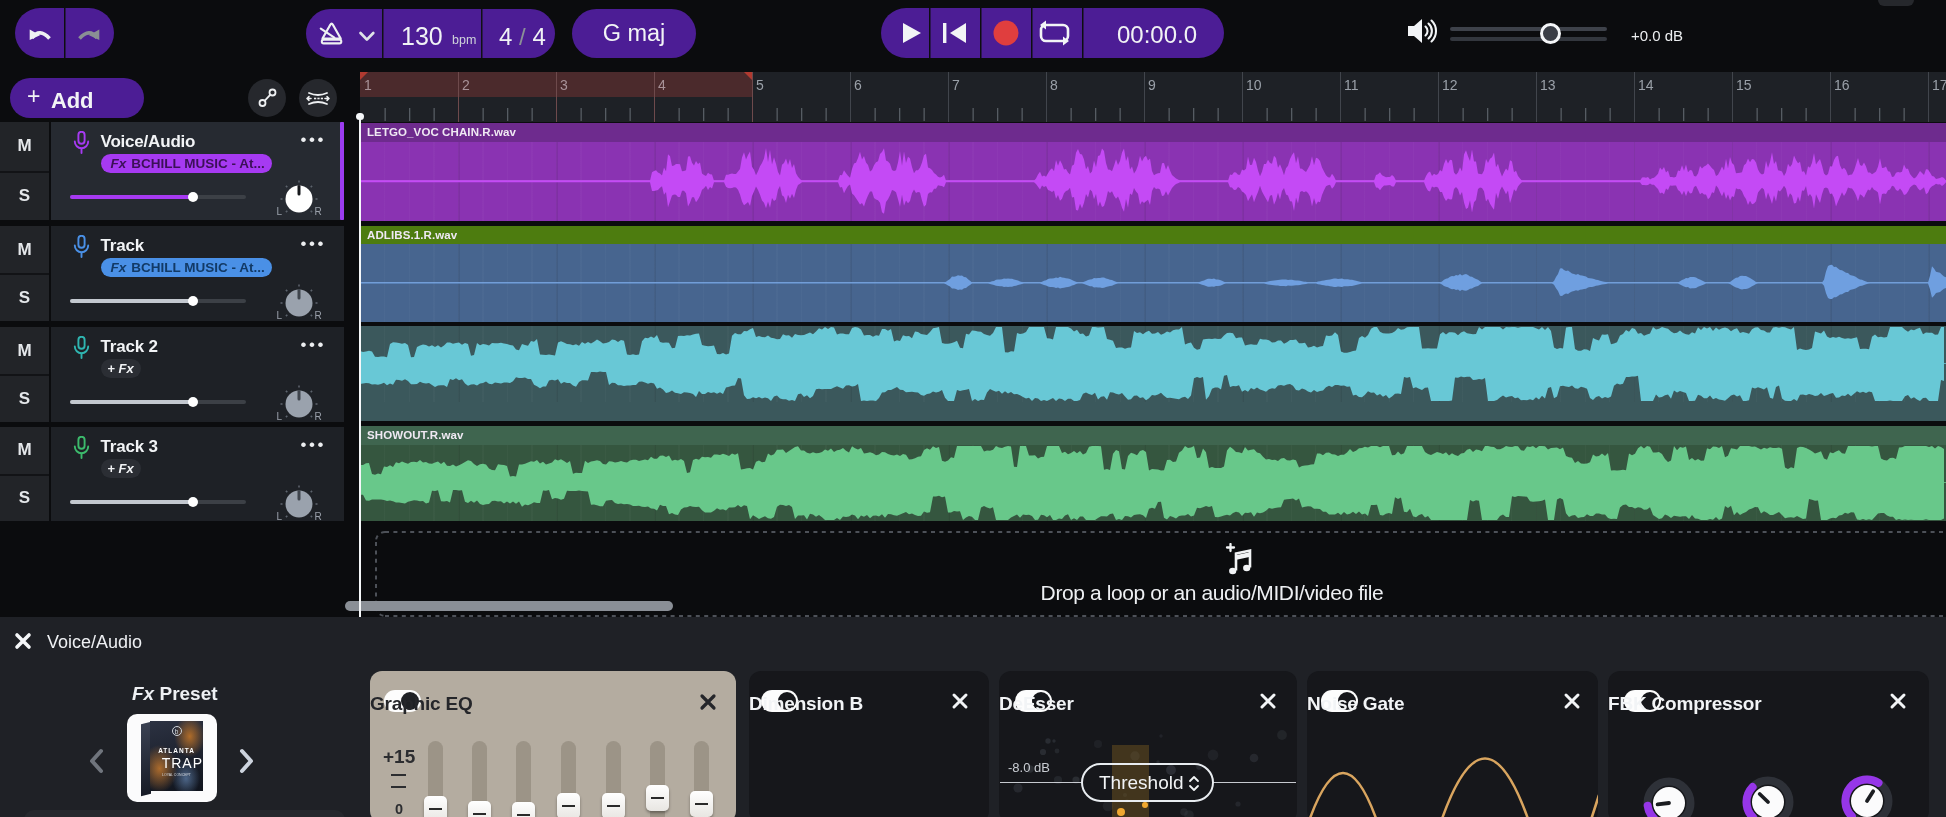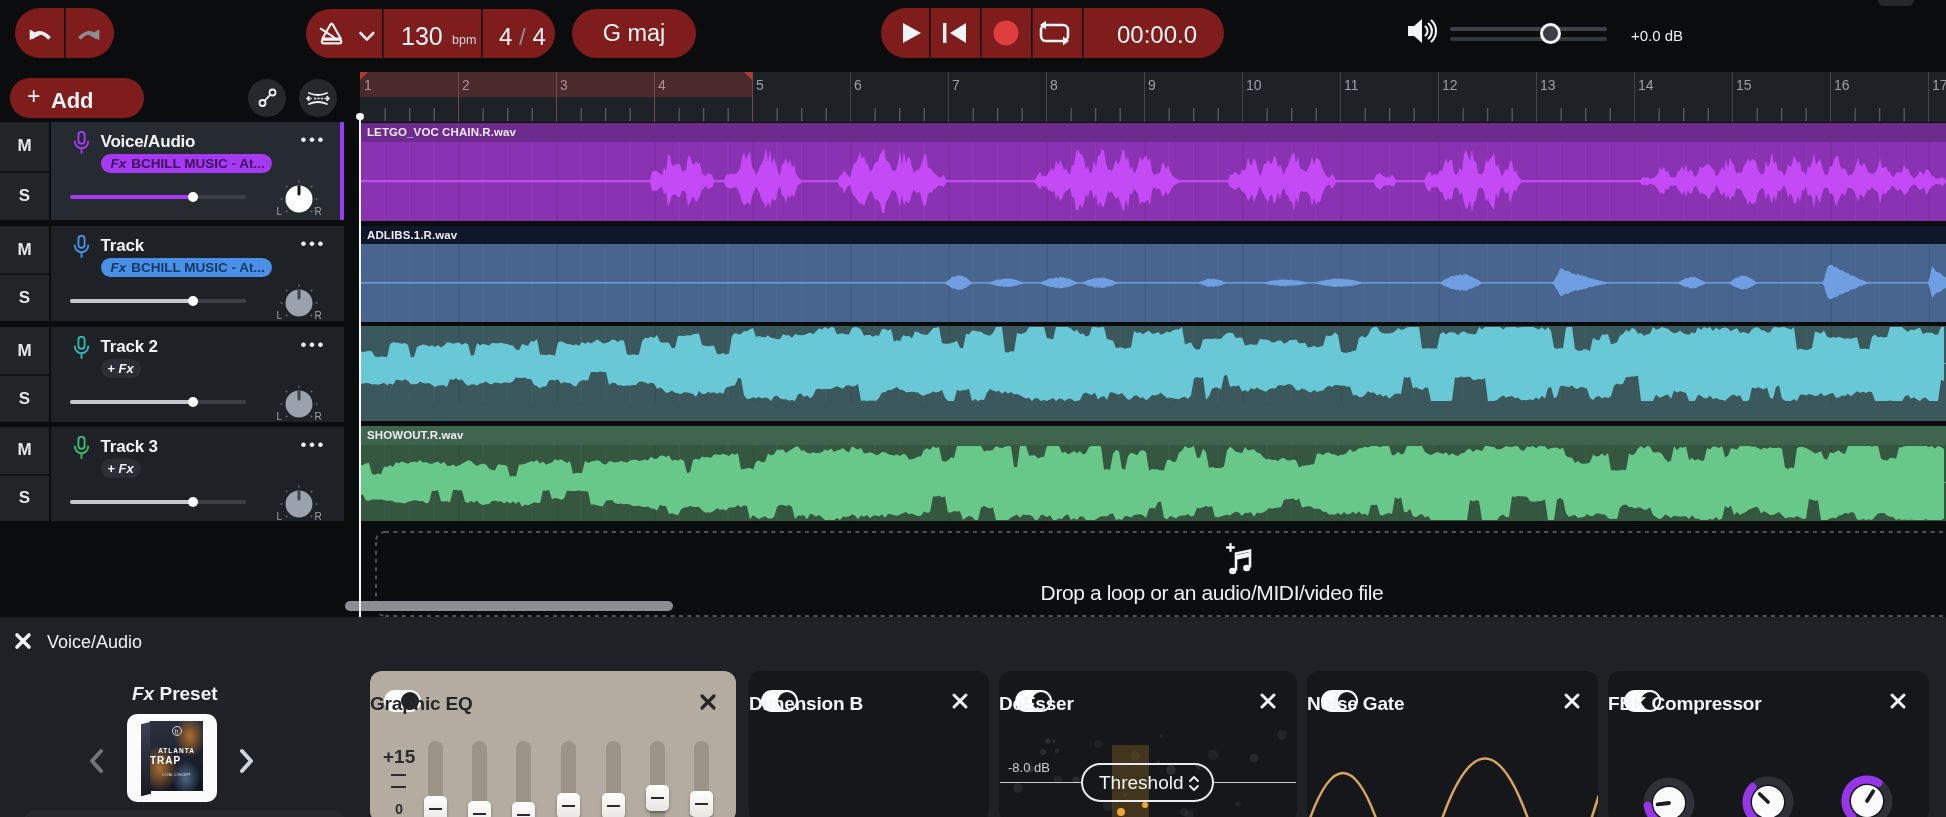--- a/index.html
+++ b/index.html
@@ -1,15 +1,15 @@
 <!DOCTYPE html>
 <html><head><meta charset="utf-8"><style>
 *{margin:0;padding:0;box-sizing:border-box}
 html,body{width:1946px;height:817px;overflow:hidden;background:#0b0c0e;font-family:"Liberation Sans",sans-serif;position:relative}
-.pill{position:absolute;background:#7f1d1d;border-radius:25px;overflow:hidden}
+.pill{position:absolute;background:#4c1d95;border-radius:25px;overflow:hidden}
 .cbtn{position:absolute;width:38px;height:38px;border-radius:50%;background:#26282d}
 #ruler{position:absolute;left:360px;top:72px;width:1586px;height:50px;background:#1e2126;overflow:hidden}
 .trow{position:absolute;left:0;width:344px}
 .mscol{position:absolute;left:0;top:0;width:49px;height:100%;background:#222428}
 .mcell{width:100%;display:flex;align-items:center;justify-content:center;color:#e4e7ea;font-size:17px;font-weight:600}
 .msdiv{height:2px;background:#121316}
 .tmain{position:absolute;left:50.5px;top:0;right:0;height:100%}
 .ttitle{position:absolute;left:50px;top:10px;font-size:17px;letter-spacing:-0.2px;font-weight:600;color:#f2f4f6}
 .tdots{position:absolute;left:250px;top:8px;font-size:17px;letter-spacing:2.5px;color:#eceef0}
 .chip{position:absolute;left:50px;top:32px;height:19px;border-radius:10px;padding:0 10px;display:flex;align-items:center;white-space:nowrap;overflow:hidden;max-width:171px}
@@ -210,21 +210,21 @@
   <div class="clipbody" style="height:79.0px">
     <div class="gridov" style="background-image:repeating-linear-gradient(90deg,rgba(255,255,255,0.022) 0 1px,transparent 1px 24.5px),repeating-linear-gradient(90deg,rgba(0,0,0,0.08) 0 1.5px,transparent 1.5px 98px);"></div>
     <div style="position:absolute;left:0;top:38.8px;width:100%;height:1.1px;background:#c157ee;opacity:.8"></div>
     <svg width="1586" height="79" viewBox="0 0 1586 79" style="position:absolute;left:0;top:0">
         <path d="M0,38.7 L2,38.7 L4,38.7 L6,38.7 L8,38.7 L10,38.7 L12,38.7 L14,38.7 L16,38.7 L18,38.7 L20,38.7 L22,38.7 L24,38.7 L26,38.7 L28,38.7 L30,38.7 L32,38.7 L34,38.7 L36,38.7 L38,38.7 L40,38.7 L42,38.7 L44,38.7 L46,38.7 L48,38.7 L50,38.7 L52,38.7 L54,38.7 L56,38.7 L58,38.7 L60,38.7 L62,38.7 L64,38.7 L66,38.7 L68,38.7 L70,38.7 L72,38.7 L74,38.7 L76,38.7 L78,38.7 L80,38.7 L82,38.7 L84,38.7 L86,38.7 L88,38.7 L90,38.7 L92,38.7 L94,38.7 L96,38.7 L98,38.7 L100,38.7 L102,38.7 L104,38.7 L106,38.7 L108,38.7 L110,38.7 L112,38.7 L114,38.7 L116,38.7 L118,38.7 L120,38.7 L122,38.7 L124,38.7 L126,38.7 L128,38.7 L130,38.7 L132,38.7 L134,38.7 L136,38.7 L138,38.7 L140,38.7 L142,38.7 L144,38.7 L146,38.7 L148,38.7 L150,38.7 L152,38.7 L154,38.7 L156,38.7 L158,38.7 L160,38.7 L162,38.7 L164,38.7 L166,38.7 L168,38.7 L170,38.7 L172,38.7 L174,38.7 L176,38.7 L178,38.7 L180,38.7 L182,38.7 L184,38.7 L186,38.7 L188,38.7 L190,38.7 L192,38.7 L194,38.7 L196,38.7 L198,38.7 L200,38.7 L202,38.7 L204,38.7 L206,38.7 L208,38.7 L210,38.7 L212,38.7 L214,38.7 L216,38.7 L218,38.7 L220,38.7 L222,38.7 L224,38.7 L226,38.7 L228,38.7 L230,38.7 L232,38.7 L234,38.7 L236,38.7 L238,38.7 L240,38.7 L242,38.7 L244,38.7 L246,38.7 L248,38.7 L250,38.7 L252,38.7 L254,38.7 L256,38.7 L258,38.7 L260,38.7 L262,38.7 L264,38.7 L266,38.7 L268,38.7 L270,38.7 L272,38.7 L274,38.7 L276,38.7 L278,38.7 L280,38.7 L282,38.7 L284,38.7 L286,38.7 L288,38.7 L290,38.7 L292,30.3 L294,29.1 L296,28.3 L298,30.6 L300,31.4 L302,33.4 L304,25.6 L306,29.3 L308,12.2 L310,14.3 L312,24.1 L314,23.6 L316,22.0 L318,21.9 L320,22.3 L322,29.3 L324,29.0 L326,28.2 L328,14.5 L330,14.3 L332,20.7 L334,23.5 L336,18.9 L338,22.1 L340,20.6 L342,31.4 L344,33.1 L346,33.9 L348,30.8 L350,32.2 L352,32.6 L354,38.7 L356,38.7 L358,38.7 L360,38.7 L362,38.7 L364,38.7 L366,32.8 L368,32.8 L370,32.0 L372,31.5 L374,32.1 L376,31.9 L378,29.4 L380,27.1 L382,15.6 L384,10.3 L386,17.4 L388,13.1 L390,9.6 L392,24.8 L394,27.7 L396,33.2 L398,29.3 L400,24.2 L402,21.1 L404,16.6 L406,6.1 L408,19.9 L410,7.7 L412,22.5 L414,15.2 L416,21.7 L418,30.1 L420,33.5 L422,22.8 L424,21.1 L426,16.4 L428,23.0 L430,17.1 L432,26.1 L434,21.9 L436,31.3 L438,34.8 L440,37.0 L442,38.7 L444,38.7 L446,38.7 L448,38.7 L450,38.7 L452,38.7 L454,38.7 L456,38.7 L458,38.7 L460,38.7 L462,38.7 L464,38.7 L466,38.7 L468,38.7 L470,38.7 L472,38.7 L474,38.7 L476,38.7 L478,38.7 L480,33.0 L482,33.2 L484,28.3 L486,31.3 L488,33.7 L490,35.7 L492,27.1 L494,21.4 L496,20.7 L498,16.0 L500,9.8 L502,17.4 L504,13.9 L506,20.5 L508,23.0 L510,29.6 L512,28.0 L514,23.2 L516,20.3 L518,19.2 L520,12.0 L522,10.1 L524,6.3 L526,18.5 L528,19.4 L530,21.8 L532,28.1 L534,29.1 L536,28.3 L538,20.6 L540,9.0 L542,23.7 L544,9.6 L546,20.9 L548,14.8 L550,16.4 L552,24.9 L554,31.3 L556,28.2 L558,28.3 L560,25.7 L562,20.5 L564,13.3 L566,11.7 L568,25.4 L570,26.2 L572,27.9 L574,30.9 L576,32.6 L578,34.7 L580,35.4 L582,34.8 L584,32.7 L586,38.7 L588,38.7 L590,38.7 L592,38.7 L594,38.7 L596,38.7 L598,38.7 L600,38.7 L602,38.7 L604,38.7 L606,38.7 L608,38.7 L610,38.7 L612,38.7 L614,38.7 L616,38.7 L618,38.7 L620,38.7 L622,38.7 L624,38.7 L626,38.7 L628,38.7 L630,38.7 L632,38.7 L634,38.7 L636,38.7 L638,38.7 L640,38.7 L642,38.7 L644,38.7 L646,38.7 L648,38.7 L650,38.7 L652,38.7 L654,38.7 L656,38.7 L658,38.7 L660,38.7 L662,38.7 L664,38.7 L666,38.7 L668,38.7 L670,38.7 L672,38.7 L674,38.7 L676,36.5 L678,32.5 L680,29.7 L682,34.4 L684,33.4 L686,34.8 L688,31.3 L690,28.1 L692,26.3 L694,29.3 L696,17.9 L698,23.7 L700,18.3 L702,21.9 L704,27.6 L706,27.1 L708,30.5 L710,32.4 L712,23.7 L714,22.6 L716,10.8 L718,6.9 L720,12.1 L722,12.5 L724,17.4 L726,27.3 L728,24.1 L730,31.4 L732,29.6 L734,18.6 L736,25.3 L738,13.9 L740,13.2 L742,6.4 L744,9.0 L746,21.1 L748,27.6 L750,27.7 L752,29.3 L754,23.7 L756,17.2 L758,23.0 L760,19.0 L762,10.5 L764,6.6 L766,19.1 L768,13.9 L770,27.4 L772,24.6 L774,31.6 L776,28.4 L778,23.3 L780,13.8 L782,19.6 L784,15.5 L786,13.8 L788,18.6 L790,16.6 L792,29.0 L794,33.3 L796,32.1 L798,31.3 L800,30.9 L802,21.2 L804,20.9 L806,27.7 L808,22.9 L810,28.5 L812,32.9 L814,34.8 L816,36.4 L818,37.5 L820,38.7 L822,38.7 L824,38.7 L826,38.7 L828,38.7 L830,38.7 L832,38.7 L834,38.7 L836,38.7 L838,38.7 L840,38.7 L842,38.7 L844,38.7 L846,38.7 L848,38.7 L850,38.7 L852,38.7 L854,38.7 L856,38.7 L858,38.7 L860,38.7 L862,38.7 L864,38.7 L866,38.7 L868,38.7 L870,32.4 L872,33.0 L874,30.3 L876,30.6 L878,32.8 L880,32.7 L882,27.6 L884,28.5 L886,26.7 L888,14.5 L890,23.0 L892,22.8 L894,15.7 L896,20.1 L898,28.4 L900,34.3 L902,29.7 L904,21.9 L906,21.9 L908,17.8 L910,20.9 L912,21.7 L914,13.7 L916,16.1 L918,25.7 L920,22.3 L922,27.2 L924,33.3 L926,26.2 L928,23.7 L930,17.0 L932,12.9 L934,10.2 L936,21.3 L938,14.3 L940,26.4 L942,26.8 L944,28.6 L946,29.9 L948,26.4 L950,22.7 L952,14.2 L954,23.3 L956,15.8 L958,16.6 L960,19.1 L962,25.6 L964,29.4 L966,33.3 L968,35.3 L970,35.6 L972,31.7 L974,34.6 L976,38.7 L978,38.7 L980,38.7 L982,38.7 L984,38.7 L986,38.7 L988,38.7 L990,38.7 L992,38.7 L994,38.7 L996,38.7 L998,38.7 L1000,38.7 L1002,38.7 L1004,38.7 L1006,38.7 L1008,38.7 L1010,38.7 L1012,38.7 L1014,38.7 L1016,32.9 L1018,32.3 L1020,30.2 L1022,33.3 L1024,34.3 L1026,35.3 L1028,35.1 L1030,35.1 L1032,33.1 L1034,34.8 L1036,38.7 L1038,38.7 L1040,38.7 L1042,38.7 L1044,38.7 L1046,38.7 L1048,38.7 L1050,38.7 L1052,38.7 L1054,38.7 L1056,38.7 L1058,38.7 L1060,38.7 L1062,38.7 L1064,38.7 L1066,33.9 L1068,30.7 L1070,29.5 L1072,34.0 L1074,31.8 L1076,33.0 L1078,32.0 L1080,28.1 L1082,29.4 L1084,21.9 L1086,16.9 L1088,21.4 L1090,17.8 L1092,18.3 L1094,30.5 L1096,32.8 L1098,30.6 L1100,25.2 L1102,29.4 L1104,12.4 L1106,8.3 L1108,14.3 L1110,18.9 L1112,7.4 L1114,19.5 L1116,19.6 L1118,31.6 L1120,32.0 L1122,32.2 L1124,28.4 L1126,17.1 L1128,20.9 L1130,16.8 L1132,15.2 L1134,10.4 L1136,25.2 L1138,21.7 L1140,29.3 L1142,34.4 L1144,30.3 L1146,26.5 L1148,28.7 L1150,18.2 L1152,19.5 L1154,30.3 L1156,28.7 L1158,33.9 L1160,36.4 L1162,38.7 L1164,38.7 L1166,38.7 L1168,38.7 L1170,38.7 L1172,38.7 L1174,38.7 L1176,38.7 L1178,38.7 L1180,38.7 L1182,38.7 L1184,38.7 L1186,38.7 L1188,38.7 L1190,38.7 L1192,38.7 L1194,38.7 L1196,38.7 L1198,38.7 L1200,38.7 L1202,38.7 L1204,38.7 L1206,38.7 L1208,38.7 L1210,38.7 L1212,38.7 L1214,38.7 L1216,38.7 L1218,38.7 L1220,38.7 L1222,38.7 L1224,38.7 L1226,38.7 L1228,38.7 L1230,38.7 L1232,38.7 L1234,38.7 L1236,38.7 L1238,38.7 L1240,38.7 L1242,38.7 L1244,38.7 L1246,38.7 L1248,38.7 L1250,38.7 L1252,38.7 L1254,38.7 L1256,38.7 L1258,38.7 L1260,38.7 L1262,38.7 L1264,38.7 L1266,38.7 L1268,38.7 L1270,38.7 L1272,38.7 L1274,38.7 L1276,38.7 L1278,38.7 L1280,38.7 L1282,35.5 L1284,35.2 L1286,35.7 L1288,34.9 L1290,37.6 L1292,36.2 L1294,35.8 L1296,34.0 L1298,31.7 L1300,25.4 L1302,28.1 L1304,24.9 L1306,30.4 L1308,28.4 L1310,35.1 L1312,35.0 L1314,35.5 L1316,34.7 L1318,28.4 L1320,29.1 L1322,23.3 L1324,28.8 L1326,22.4 L1328,30.2 L1330,27.9 L1332,28.4 L1334,34.1 L1336,34.5 L1338,31.4 L1340,23.9 L1342,26.4 L1344,24.6 L1346,23.5 L1348,21.6 L1350,23.7 L1352,26.2 L1354,28.1 L1356,34.1 L1358,32.8 L1360,29.1 L1362,24.6 L1364,28.6 L1366,16.8 L1368,26.4 L1370,14.9 L1372,20.9 L1374,23.0 L1376,31.2 L1378,31.0 L1380,30.8 L1382,30.2 L1384,23.2 L1386,21.4 L1388,16.5 L1390,20.3 L1392,17.0 L1394,17.4 L1396,20.4 L1398,27.4 L1400,30.9 L1402,32.4 L1404,31.4 L1406,18.8 L1408,25.9 L1410,20.1 L1412,10.3 L1414,22.0 L1416,19.0 L1418,28.2 L1420,28.7 L1422,29.5 L1424,34.1 L1426,30.6 L1428,21.7 L1430,24.9 L1432,22.2 L1434,13.6 L1436,17.9 L1438,21.3 L1440,19.8 L1442,29.7 L1444,29.2 L1446,33.5 L1448,24.3 L1450,25.7 L1452,20.8 L1454,11.0 L1456,22.5 L1458,19.5 L1460,17.1 L1462,23.4 L1464,31.4 L1466,33.5 L1468,31.9 L1470,24.3 L1472,24.4 L1474,17.9 L1476,14.6 L1478,13.8 L1480,23.3 L1482,27.5 L1484,25.7 L1486,28.3 L1488,33.5 L1490,32.8 L1492,32.4 L1494,28.8 L1496,22.4 L1498,16.0 L1500,23.1 L1502,23.9 L1504,20.6 L1506,24.4 L1508,30.6 L1510,30.6 L1512,32.2 L1514,30.9 L1516,29.4 L1518,24.8 L1520,16.2 L1522,26.1 L1524,25.7 L1526,24.6 L1528,29.3 L1530,29.8 L1532,35.1 L1534,34.6 L1536,30.8 L1538,30.0 L1540,30.6 L1542,29.7 L1544,22.6 L1546,26.8 L1548,26.7 L1550,32.0 L1552,34.6 L1554,36.4 L1556,35.2 L1558,32.3 L1560,29.0 L1562,30.9 L1564,32.9 L1566,27.3 L1568,27.6 L1570,30.6 L1572,34.0 L1574,34.6 L1576,37.0 L1578,36.4 L1580,36.0 L1582,35.1 L1584,36.1 L1586,38.7 L1586,40.3 L1584,42.4 L1582,44.0 L1580,42.3 L1578,42.6 L1576,41.7 L1574,43.3 L1572,44.2 L1570,46.2 L1568,50.8 L1566,52.2 L1564,45.3 L1562,47.0 L1560,48.6 L1558,46.5 L1556,43.3 L1554,42.6 L1552,43.8 L1550,45.5 L1548,49.5 L1546,52.2 L1544,53.1 L1542,48.9 L1540,46.6 L1538,49.0 L1536,47.9 L1534,44.6 L1532,43.7 L1530,47.5 L1528,48.3 L1526,52.0 L1524,51.4 L1522,52.0 L1520,62.6 L1518,50.6 L1516,48.7 L1514,47.8 L1512,45.0 L1510,48.4 L1508,47.4 L1506,51.3 L1504,55.7 L1502,53.4 L1500,52.2 L1498,59.3 L1496,53.2 L1494,49.3 L1492,46.6 L1490,46.3 L1488,45.4 L1486,50.8 L1484,53.9 L1482,50.2 L1480,55.1 L1478,59.4 L1476,64.5 L1474,55.7 L1472,51.5 L1470,52.1 L1468,46.6 L1466,45.6 L1464,46.3 L1462,52.3 L1460,61.1 L1458,56.8 L1456,52.3 L1454,66.5 L1452,55.0 L1450,52.0 L1448,54.6 L1446,44.1 L1444,48.7 L1442,48.5 L1440,59.7 L1438,54.6 L1436,61.0 L1434,61.4 L1432,53.4 L1430,51.3 L1428,56.1 L1426,46.8 L1424,43.8 L1422,47.1 L1420,49.5 L1418,48.2 L1416,59.6 L1414,53.3 L1412,61.9 L1410,55.7 L1408,50.5 L1406,57.4 L1404,47.4 L1402,45.7 L1400,48.1 L1398,50.5 L1396,59.3 L1394,61.6 L1392,62.2 L1390,58.7 L1388,63.1 L1386,57.0 L1384,54.1 L1382,49.2 L1380,47.0 L1378,47.2 L1376,46.3 L1374,55.1 L1372,54.2 L1370,58.6 L1368,52.2 L1366,57.1 L1364,49.4 L1362,54.3 L1360,50.3 L1358,45.7 L1356,43.6 L1354,51.1 L1352,50.2 L1350,55.3 L1348,57.2 L1346,52.4 L1344,52.5 L1342,50.8 L1340,52.3 L1338,47.8 L1336,43.7 L1334,44.9 L1332,50.9 L1330,51.4 L1328,48.4 L1326,54.2 L1324,48.7 L1322,53.0 L1320,49.6 L1318,48.1 L1316,43.4 L1314,43.5 L1312,43.8 L1310,43.6 L1308,48.1 L1306,46.6 L1304,52.3 L1302,50.6 L1300,51.4 L1298,46.9 L1296,44.9 L1294,42.7 L1292,42.7 L1290,41.4 L1288,43.1 L1286,43.2 L1284,43.0 L1282,42.9 L1280,40.3 L1278,40.3 L1276,40.3 L1274,40.3 L1272,40.3 L1270,40.3 L1268,40.3 L1266,40.3 L1264,40.3 L1262,40.3 L1260,40.3 L1258,40.3 L1256,40.3 L1254,40.3 L1252,40.3 L1250,40.3 L1248,40.3 L1246,40.3 L1244,40.3 L1242,40.3 L1240,40.3 L1238,40.3 L1236,40.3 L1234,40.3 L1232,40.3 L1230,40.3 L1228,40.3 L1226,40.3 L1224,40.3 L1222,40.3 L1220,40.3 L1218,40.3 L1216,40.3 L1214,40.3 L1212,40.3 L1210,40.3 L1208,40.3 L1206,40.3 L1204,40.3 L1202,40.3 L1200,40.3 L1198,40.3 L1196,40.3 L1194,40.3 L1192,40.3 L1190,40.3 L1188,40.3 L1186,40.3 L1184,40.3 L1182,40.3 L1180,40.3 L1178,40.3 L1176,40.3 L1174,40.3 L1172,40.3 L1170,40.3 L1168,40.3 L1166,40.3 L1164,40.3 L1162,40.3 L1160,41.9 L1158,44.6 L1156,49.6 L1154,47.2 L1152,54.7 L1150,61.3 L1148,48.4 L1146,52.2 L1144,48.0 L1142,44.4 L1140,48.3 L1138,57.0 L1136,50.7 L1134,67.7 L1132,65.0 L1130,61.8 L1128,56.7 L1126,59.4 L1124,49.3 L1122,46.1 L1120,45.6 L1118,46.9 L1116,58.0 L1114,60.3 L1112,70.5 L1110,58.2 L1108,65.8 L1106,66.9 L1104,60.4 L1102,50.1 L1100,53.4 L1098,47.2 L1096,44.9 L1094,46.9 L1092,57.3 L1090,57.6 L1088,56.6 L1086,58.9 L1084,55.5 L1082,49.9 L1080,50.1 L1078,45.5 L1076,44.7 L1074,45.4 L1072,44.6 L1070,49.4 L1068,48.8 L1066,45.3 L1064,40.3 L1062,40.3 L1060,40.3 L1058,40.3 L1056,40.3 L1054,40.3 L1052,40.3 L1050,40.3 L1048,40.3 L1046,40.3 L1044,40.3 L1042,40.3 L1040,40.3 L1038,40.3 L1036,40.3 L1034,44.4 L1032,44.5 L1030,43.0 L1028,43.3 L1026,43.6 L1024,43.4 L1022,45.6 L1020,48.2 L1018,45.7 L1016,45.6 L1014,40.3 L1012,40.3 L1010,40.3 L1008,40.3 L1006,40.3 L1004,40.3 L1002,40.3 L1000,40.3 L998,40.3 L996,40.3 L994,40.3 L992,40.3 L990,40.3 L988,40.3 L986,40.3 L984,40.3 L982,40.3 L980,40.3 L978,40.3 L976,40.3 L974,44.6 L972,46.8 L970,42.8 L968,43.3 L966,44.3 L964,48.3 L962,53.1 L960,60.2 L958,59.4 L956,62.8 L954,56.1 L952,64.6 L950,54.6 L948,50.9 L946,49.2 L944,50.3 L942,49.0 L940,50.0 L938,61.5 L936,55.6 L934,68.9 L932,59.6 L930,59.2 L928,53.6 L926,52.5 L924,45.9 L922,49.1 L920,57.5 L918,50.7 L916,58.1 L914,62.8 L912,53.0 L910,53.8 L908,60.2 L906,56.7 L904,53.3 L902,49.6 L900,43.7 L898,50.1 L896,54.8 L894,60.3 L892,52.5 L890,55.5 L888,59.3 L886,53.0 L884,50.8 L882,49.5 L880,46.3 L878,45.0 L876,47.8 L874,47.9 L872,45.6 L870,45.2 L868,40.3 L866,40.3 L864,40.3 L862,40.3 L860,40.3 L858,40.3 L856,40.3 L854,40.3 L852,40.3 L850,40.3 L848,40.3 L846,40.3 L844,40.3 L842,40.3 L840,40.3 L838,40.3 L836,40.3 L834,40.3 L832,40.3 L830,40.3 L828,40.3 L826,40.3 L824,40.3 L822,40.3 L820,40.3 L818,41.3 L816,42.0 L814,43.7 L812,45.9 L810,49.8 L808,53.6 L806,49.2 L804,53.6 L802,54.0 L800,47.5 L798,46.4 L796,47.0 L794,45.0 L792,48.9 L790,63.0 L788,57.7 L786,59.3 L784,61.0 L782,59.3 L780,62.8 L778,51.8 L776,49.5 L774,45.9 L772,53.0 L770,51.6 L768,65.7 L766,57.1 L764,69.7 L762,65.8 L760,59.3 L758,54.5 L756,56.8 L754,53.7 L752,49.3 L750,50.9 L748,49.0 L746,57.7 L744,64.0 L742,64.9 L740,59.5 L738,64.6 L736,52.0 L734,57.3 L732,49.6 L730,47.5 L728,55.5 L726,51.9 L724,60.8 L722,66.4 L720,61.8 L718,68.5 L716,67.9 L714,55.1 L712,55.6 L710,45.8 L708,48.2 L706,49.1 L704,51.3 L702,56.7 L700,58.7 L698,53.0 L696,56.8 L694,48.6 L692,50.1 L690,48.7 L688,48.0 L686,43.9 L684,44.9 L682,43.4 L680,47.5 L678,44.8 L676,41.9 L674,40.3 L672,40.3 L670,40.3 L668,40.3 L666,40.3 L664,40.3 L662,40.3 L660,40.3 L658,40.3 L656,40.3 L654,40.3 L652,40.3 L650,40.3 L648,40.3 L646,40.3 L644,40.3 L642,40.3 L640,40.3 L638,40.3 L636,40.3 L634,40.3 L632,40.3 L630,40.3 L628,40.3 L626,40.3 L624,40.3 L622,40.3 L620,40.3 L618,40.3 L616,40.3 L614,40.3 L612,40.3 L610,40.3 L608,40.3 L606,40.3 L604,40.3 L602,40.3 L600,40.3 L598,40.3 L596,40.3 L594,40.3 L592,40.3 L590,40.3 L588,40.3 L586,40.3 L584,45.2 L582,44.0 L580,43.7 L578,43.2 L576,46.7 L574,46.8 L572,50.4 L570,50.3 L568,52.0 L566,62.7 L564,64.8 L562,58.5 L560,50.4 L558,49.9 L556,51.0 L554,47.6 L552,51.3 L550,59.1 L548,61.3 L546,58.5 L544,63.7 L542,52.8 L540,64.7 L538,57.2 L536,50.2 L534,48.8 L532,48.1 L530,53.3 L528,57.2 L526,59.9 L524,71.7 L522,70.3 L520,60.8 L518,58.3 L516,57.5 L514,56.0 L512,49.5 L510,49.6 L508,53.6 L506,58.3 L504,64.4 L502,60.9 L500,62.5 L498,59.3 L496,56.3 L494,53.2 L492,51.4 L490,42.4 L488,44.1 L486,47.3 L484,51.2 L482,44.9 L480,45.5 L478,40.3 L476,40.3 L474,40.3 L472,40.3 L470,40.3 L468,40.3 L466,40.3 L464,40.3 L462,40.3 L460,40.3 L458,40.3 L456,40.3 L454,40.3 L452,40.3 L450,40.3 L448,40.3 L446,40.3 L444,40.3 L442,40.3 L440,41.7 L438,43.1 L436,48.0 L434,55.9 L432,51.8 L430,56.8 L428,52.7 L426,61.0 L424,54.7 L422,53.2 L420,44.0 L418,47.8 L416,57.5 L414,59.1 L412,56.1 L410,65.7 L408,59.5 L406,66.3 L404,60.7 L402,58.6 L400,52.7 L398,47.9 L396,44.4 L394,49.4 L392,53.9 L390,63.9 L388,60.1 L386,61.7 L384,63.3 L382,59.6 L380,52.5 L378,47.7 L376,45.5 L374,45.3 L372,46.0 L370,46.3 L368,46.1 L366,44.7 L364,40.3 L362,40.3 L360,40.3 L358,40.3 L356,40.3 L354,40.3 L352,46.6 L350,45.1 L348,48.0 L346,43.8 L344,46.2 L342,47.8 L340,53.7 L338,57.6 L336,60.2 L334,55.2 L332,55.2 L330,60.8 L328,64.6 L326,51.3 L324,48.8 L322,48.7 L320,55.1 L318,55.1 L316,52.8 L314,52.4 L312,53.5 L310,59.6 L308,65.3 L306,50.1 L304,52.8 L302,44.2 L300,45.8 L298,47.9 L296,48.5 L294,48.9 L292,49.0 L290,40.3 L288,40.3 L286,40.3 L284,40.3 L282,40.3 L280,40.3 L278,40.3 L276,40.3 L274,40.3 L272,40.3 L270,40.3 L268,40.3 L266,40.3 L264,40.3 L262,40.3 L260,40.3 L258,40.3 L256,40.3 L254,40.3 L252,40.3 L250,40.3 L248,40.3 L246,40.3 L244,40.3 L242,40.3 L240,40.3 L238,40.3 L236,40.3 L234,40.3 L232,40.3 L230,40.3 L228,40.3 L226,40.3 L224,40.3 L222,40.3 L220,40.3 L218,40.3 L216,40.3 L214,40.3 L212,40.3 L210,40.3 L208,40.3 L206,40.3 L204,40.3 L202,40.3 L200,40.3 L198,40.3 L196,40.3 L194,40.3 L192,40.3 L190,40.3 L188,40.3 L186,40.3 L184,40.3 L182,40.3 L180,40.3 L178,40.3 L176,40.3 L174,40.3 L172,40.3 L170,40.3 L168,40.3 L166,40.3 L164,40.3 L162,40.3 L160,40.3 L158,40.3 L156,40.3 L154,40.3 L152,40.3 L150,40.3 L148,40.3 L146,40.3 L144,40.3 L142,40.3 L140,40.3 L138,40.3 L136,40.3 L134,40.3 L132,40.3 L130,40.3 L128,40.3 L126,40.3 L124,40.3 L122,40.3 L120,40.3 L118,40.3 L116,40.3 L114,40.3 L112,40.3 L110,40.3 L108,40.3 L106,40.3 L104,40.3 L102,40.3 L100,40.3 L98,40.3 L96,40.3 L94,40.3 L92,40.3 L90,40.3 L88,40.3 L86,40.3 L84,40.3 L82,40.3 L80,40.3 L78,40.3 L76,40.3 L74,40.3 L72,40.3 L70,40.3 L68,40.3 L66,40.3 L64,40.3 L62,40.3 L60,40.3 L58,40.3 L56,40.3 L54,40.3 L52,40.3 L50,40.3 L48,40.3 L46,40.3 L44,40.3 L42,40.3 L40,40.3 L38,40.3 L36,40.3 L34,40.3 L32,40.3 L30,40.3 L28,40.3 L26,40.3 L24,40.3 L22,40.3 L20,40.3 L18,40.3 L16,40.3 L14,40.3 L12,40.3 L10,40.3 L8,40.3 L6,40.3 L4,40.3 L2,40.3 L0,40.3 Z" fill="#c44af5"></path>
       </svg>
 
   </div>
 </div>
 <div class="clip" style="top:226px;height:96.0px;background:#47658f">
-  <div class="cliphead" style="height:18px;background:#0f172a">ADLIBS.1.R.wav</div>
+  <div class="cliphead" style="height:18px;background:#4d7c0f">ADLIBS.1.R.wav</div>
   <div class="clipbody" style="height:78.0px">
     <div class="gridov" style="background-image:repeating-linear-gradient(90deg,rgba(255,255,255,0.022) 0 1px,transparent 1px 24.5px),repeating-linear-gradient(90deg,rgba(0,0,0,0.08) 0 1.5px,transparent 1.5px 98px);"></div>
     <div style="position:absolute;left:0;top:38.2px;width:100%;height:1.1px;background:#83a9dd;opacity:.8"></div>
     <svg width="1586" height="78" viewBox="0 0 1586 78" style="position:absolute;left:0;top:0">
         <path d="M0,38.4 L2,38.4 L4,38.4 L6,38.4 L8,38.4 L10,38.4 L12,38.4 L14,38.4 L16,38.4 L18,38.4 L20,38.4 L22,38.4 L24,38.4 L26,38.4 L28,38.4 L30,38.4 L32,38.4 L34,38.4 L36,38.4 L38,38.4 L40,38.4 L42,38.4 L44,38.4 L46,38.4 L48,38.4 L50,38.4 L52,38.4 L54,38.4 L56,38.4 L58,38.4 L60,38.4 L62,38.4 L64,38.4 L66,38.4 L68,38.4 L70,38.4 L72,38.4 L74,38.4 L76,38.4 L78,38.4 L80,38.4 L82,38.4 L84,38.4 L86,38.4 L88,38.4 L90,38.4 L92,38.4 L94,38.4 L96,38.4 L98,38.4 L100,38.4 L102,38.4 L104,38.4 L106,38.4 L108,38.4 L110,38.4 L112,38.4 L114,38.4 L116,38.4 L118,38.4 L120,38.4 L122,38.4 L124,38.4 L126,38.4 L128,38.4 L130,38.4 L132,38.4 L134,38.4 L136,38.4 L138,38.4 L140,38.4 L142,38.4 L144,38.4 L146,38.4 L148,38.4 L150,38.4 L152,38.4 L154,38.4 L156,38.4 L158,38.4 L160,38.4 L162,38.4 L164,38.4 L166,38.4 L168,38.4 L170,38.4 L172,38.4 L174,38.4 L176,38.4 L178,38.4 L180,38.4 L182,38.4 L184,38.4 L186,38.4 L188,38.4 L190,38.4 L192,38.4 L194,38.4 L196,38.4 L198,38.4 L200,38.4 L202,38.4 L204,38.4 L206,38.4 L208,38.4 L210,38.4 L212,38.4 L214,38.4 L216,38.4 L218,38.4 L220,38.4 L222,38.4 L224,38.4 L226,38.4 L228,38.4 L230,38.4 L232,38.4 L234,38.4 L236,38.4 L238,38.4 L240,38.4 L242,38.4 L244,38.4 L246,38.4 L248,38.4 L250,38.4 L252,38.4 L254,38.4 L256,38.4 L258,38.4 L260,38.4 L262,38.4 L264,38.4 L266,38.4 L268,38.4 L270,38.4 L272,38.4 L274,38.4 L276,38.4 L278,38.4 L280,38.4 L282,38.4 L284,38.4 L286,38.4 L288,38.4 L290,38.4 L292,38.4 L294,38.4 L296,38.4 L298,38.4 L300,38.4 L302,38.4 L304,38.4 L306,38.4 L308,38.4 L310,38.4 L312,38.4 L314,38.4 L316,38.4 L318,38.4 L320,38.4 L322,38.4 L324,38.4 L326,38.4 L328,38.4 L330,38.4 L332,38.4 L334,38.4 L336,38.4 L338,38.4 L340,38.4 L342,38.4 L344,38.4 L346,38.4 L348,38.4 L350,38.4 L352,38.4 L354,38.4 L356,38.4 L358,38.4 L360,38.4 L362,38.4 L364,38.4 L366,38.4 L368,38.4 L370,38.4 L372,38.4 L374,38.4 L376,38.4 L378,38.4 L380,38.4 L382,38.4 L384,38.4 L386,38.4 L388,38.4 L390,38.4 L392,38.4 L394,38.4 L396,38.4 L398,38.4 L400,38.4 L402,38.4 L404,38.4 L406,38.4 L408,38.4 L410,38.4 L412,38.4 L414,38.4 L416,38.4 L418,38.4 L420,38.4 L422,38.4 L424,38.4 L426,38.4 L428,38.4 L430,38.4 L432,38.4 L434,38.4 L436,38.4 L438,38.4 L440,38.4 L442,38.4 L444,38.4 L446,38.4 L448,38.4 L450,38.4 L452,38.4 L454,38.4 L456,38.4 L458,38.4 L460,38.4 L462,38.4 L464,38.4 L466,38.4 L468,38.4 L470,38.4 L472,38.4 L474,38.4 L476,38.4 L478,38.4 L480,38.4 L482,38.4 L484,38.4 L486,38.4 L488,38.4 L490,38.4 L492,38.4 L494,38.4 L496,38.4 L498,38.4 L500,38.4 L502,38.4 L504,38.4 L506,38.4 L508,38.4 L510,38.4 L512,38.4 L514,38.4 L516,38.4 L518,38.4 L520,38.4 L522,38.4 L524,38.4 L526,38.4 L528,38.4 L530,38.4 L532,38.4 L534,38.4 L536,38.4 L538,38.4 L540,38.4 L542,38.4 L544,38.4 L546,38.4 L548,38.4 L550,38.4 L552,38.4 L554,38.4 L556,38.4 L558,38.4 L560,38.4 L562,38.4 L564,38.4 L566,38.4 L568,38.4 L570,38.4 L572,38.4 L574,38.4 L576,38.4 L578,38.4 L580,38.4 L582,38.4 L584,38.4 L586,37.7 L588,36.2 L590,34.9 L592,32.6 L594,32.7 L596,32.3 L598,31.2 L600,31.7 L602,31.4 L604,33.1 L606,33.3 L608,35.3 L610,36.8 L612,38.4 L614,38.4 L616,38.4 L618,38.4 L620,38.4 L622,38.4 L624,38.4 L626,38.4 L628,38.4 L630,37.9 L632,37.2 L634,36.9 L636,35.8 L638,35.5 L640,35.4 L642,35.2 L644,34.5 L646,34.7 L648,34.4 L650,34.7 L652,34.8 L654,35.5 L656,35.9 L658,36.6 L660,37.4 L662,37.9 L664,38.4 L666,38.4 L668,38.4 L670,38.4 L672,38.4 L674,38.4 L676,38.4 L678,38.4 L680,38.4 L682,37.7 L684,36.7 L686,36.2 L688,35.0 L690,34.5 L692,34.4 L694,34.2 L696,33.4 L698,33.9 L700,32.8 L702,33.4 L704,33.7 L706,34.2 L708,34.5 L710,34.9 L712,36.1 L714,36.9 L716,37.7 L718,38.4 L720,38.4 L722,38.4 L724,37.8 L726,36.9 L728,36.0 L730,35.4 L732,35.2 L734,33.9 L736,34.2 L738,33.9 L740,33.9 L742,33.4 L744,33.6 L746,34.4 L748,34.9 L750,35.7 L752,35.9 L754,37.0 L756,37.8 L758,38.4 L760,38.4 L762,38.4 L764,38.4 L766,38.4 L768,38.4 L770,38.4 L772,38.4 L774,38.4 L776,38.4 L778,38.4 L780,38.4 L782,38.4 L784,38.4 L786,38.4 L788,38.4 L790,38.4 L792,38.4 L794,38.4 L796,38.4 L798,38.4 L800,38.4 L802,38.4 L804,38.4 L806,38.4 L808,38.4 L810,38.4 L812,38.4 L814,38.4 L816,38.4 L818,38.4 L820,38.4 L822,38.4 L824,38.4 L826,38.4 L828,38.4 L830,38.4 L832,38.4 L834,38.4 L836,38.4 L838,38.4 L840,37.8 L842,37.0 L844,36.4 L846,35.5 L848,34.8 L850,34.7 L852,35.0 L854,34.6 L856,35.5 L858,35.6 L860,35.9 L862,36.7 L864,37.8 L866,38.4 L868,38.4 L870,38.4 L872,38.4 L874,38.4 L876,38.4 L878,38.4 L880,38.4 L882,38.4 L884,38.4 L886,38.4 L888,38.4 L890,38.4 L892,38.4 L894,38.4 L896,38.4 L898,38.4 L900,38.4 L902,38.4 L904,38.4 L906,37.9 L908,37.4 L910,37.1 L912,36.8 L914,36.4 L916,36.2 L918,36.1 L920,35.7 L922,35.6 L924,35.6 L926,35.4 L928,36.0 L930,35.8 L932,35.8 L934,36.2 L936,36.5 L938,36.4 L940,36.8 L942,37.2 L944,37.7 L946,37.8 L948,38.4 L950,38.4 L952,38.4 L954,38.4 L956,38.3 L958,37.6 L960,37.3 L962,36.8 L964,36.5 L966,35.9 L968,35.8 L970,35.4 L972,34.9 L974,34.5 L976,34.5 L978,35.1 L980,34.8 L982,34.5 L984,35.3 L986,35.3 L988,35.3 L990,35.7 L992,35.7 L994,36.2 L996,36.7 L998,37.3 L1000,37.8 L1002,38.3 L1004,38.4 L1006,38.4 L1008,38.4 L1010,38.4 L1012,38.4 L1014,38.4 L1016,38.4 L1018,38.4 L1020,38.4 L1022,38.4 L1024,38.4 L1026,38.4 L1028,38.4 L1030,38.4 L1032,38.4 L1034,38.4 L1036,38.4 L1038,38.4 L1040,38.4 L1042,38.4 L1044,38.4 L1046,38.4 L1048,38.4 L1050,38.4 L1052,38.4 L1054,38.4 L1056,38.4 L1058,38.4 L1060,38.4 L1062,38.4 L1064,38.4 L1066,38.4 L1068,38.4 L1070,38.4 L1072,38.4 L1074,38.4 L1076,38.4 L1078,38.4 L1080,38.4 L1082,37.4 L1084,35.7 L1086,34.7 L1088,34.2 L1090,32.8 L1092,31.9 L1094,32.2 L1096,31.0 L1098,31.5 L1100,30.0 L1102,31.4 L1104,30.4 L1106,30.1 L1108,30.9 L1110,32.5 L1112,32.8 L1114,34.1 L1116,34.9 L1118,35.7 L1120,37.2 L1122,38.4 L1124,38.4 L1126,38.4 L1128,38.4 L1130,38.4 L1132,38.4 L1134,38.4 L1136,38.4 L1138,38.4 L1140,38.4 L1142,38.4 L1144,38.4 L1146,38.4 L1148,38.4 L1150,38.4 L1152,38.4 L1154,38.4 L1156,38.4 L1158,38.4 L1160,38.4 L1162,38.4 L1164,38.4 L1166,38.4 L1168,38.4 L1170,38.4 L1172,38.4 L1174,38.4 L1176,38.4 L1178,38.4 L1180,38.4 L1182,38.4 L1184,38.4 L1186,38.4 L1188,38.4 L1190,38.4 L1192,38.4 L1194,37.1 L1196,33.0 L1198,29.9 L1200,24.5 L1202,24.2 L1204,25.9 L1206,27.1 L1208,26.6 L1210,28.1 L1212,29.4 L1214,29.9 L1216,30.7 L1218,30.1 L1220,31.3 L1222,31.6 L1224,32.1 L1226,32.5 L1228,34.0 L1230,34.3 L1232,34.4 L1234,35.0 L1236,35.8 L1238,36.1 L1240,36.8 L1242,37.2 L1244,37.7 L1246,37.9 L1248,38.3 L1250,38.4 L1252,38.4 L1254,38.4 L1256,38.4 L1258,38.4 L1260,38.4 L1262,38.4 L1264,38.4 L1266,38.4 L1268,38.4 L1270,38.4 L1272,38.4 L1274,38.4 L1276,38.4 L1278,38.4 L1280,38.4 L1282,38.4 L1284,38.4 L1286,38.4 L1288,38.4 L1290,38.4 L1292,38.4 L1294,38.4 L1296,38.4 L1298,38.4 L1300,38.4 L1302,38.4 L1304,38.4 L1306,38.4 L1308,38.4 L1310,38.4 L1312,38.4 L1314,38.4 L1316,38.4 L1318,38.4 L1320,37.3 L1322,36.1 L1324,35.2 L1326,34.1 L1328,34.3 L1330,32.9 L1332,33.1 L1334,33.1 L1336,33.4 L1338,34.8 L1340,35.5 L1342,36.4 L1344,37.4 L1346,38.4 L1348,38.4 L1350,38.4 L1352,38.4 L1354,38.4 L1356,38.4 L1358,38.4 L1360,38.4 L1362,38.4 L1364,38.4 L1366,38.4 L1368,38.4 L1370,37.9 L1372,36.5 L1374,35.0 L1376,33.8 L1378,33.4 L1380,32.0 L1382,31.8 L1384,32.1 L1386,32.1 L1388,32.9 L1390,33.9 L1392,35.3 L1394,36.5 L1396,38.0 L1398,38.4 L1400,38.4 L1402,38.4 L1404,38.4 L1406,38.4 L1408,38.4 L1410,38.4 L1412,38.4 L1414,38.4 L1416,38.4 L1418,38.4 L1420,38.4 L1422,38.4 L1424,38.4 L1426,38.4 L1428,38.4 L1430,38.4 L1432,38.4 L1434,38.4 L1436,38.4 L1438,38.4 L1440,38.4 L1442,38.4 L1444,38.4 L1446,38.4 L1448,38.4 L1450,38.4 L1452,38.4 L1454,38.4 L1456,38.4 L1458,38.4 L1460,38.4 L1462,38.4 L1464,35.8 L1466,27.4 L1468,22.0 L1470,20.9 L1472,20.8 L1474,22.9 L1476,22.8 L1478,24.4 L1480,26.0 L1482,26.3 L1484,27.5 L1486,28.8 L1488,28.9 L1490,30.9 L1492,31.5 L1494,32.1 L1496,33.0 L1498,34.5 L1500,35.6 L1502,35.8 L1504,36.8 L1506,37.6 L1508,38.2 L1510,38.4 L1512,38.4 L1514,38.4 L1516,38.4 L1518,38.4 L1520,38.4 L1522,38.4 L1524,38.4 L1526,38.4 L1528,38.4 L1530,38.4 L1532,38.4 L1534,38.4 L1536,38.4 L1538,38.4 L1540,38.4 L1542,38.4 L1544,38.4 L1546,38.4 L1548,38.4 L1550,38.4 L1552,38.4 L1554,38.4 L1556,38.4 L1558,38.4 L1560,38.4 L1562,38.4 L1564,38.4 L1566,38.4 L1568,38.4 L1570,31.8 L1572,22.3 L1574,24.4 L1576,27.7 L1578,28.2 L1580,28.8 L1582,30.7 L1584,32.6 L1586,33.3 L1586,44.0 L1584,44.7 L1582,46.3 L1580,48.0 L1578,48.5 L1576,48.9 L1574,51.8 L1572,53.7 L1570,45.3 L1568,39.6 L1566,39.6 L1564,39.6 L1562,39.6 L1560,39.6 L1558,39.6 L1556,39.6 L1554,39.6 L1552,39.6 L1550,39.6 L1548,39.6 L1546,39.6 L1544,39.6 L1542,39.6 L1540,39.6 L1538,39.6 L1536,39.6 L1534,39.6 L1532,39.6 L1530,39.6 L1528,39.6 L1526,39.6 L1524,39.6 L1522,39.6 L1520,39.6 L1518,39.6 L1516,39.6 L1514,39.6 L1512,39.6 L1510,39.6 L1508,39.7 L1506,40.2 L1504,40.9 L1502,41.8 L1500,42.0 L1498,42.9 L1496,44.3 L1494,45.1 L1492,45.6 L1490,46.1 L1488,47.9 L1486,48.0 L1484,49.1 L1482,50.2 L1480,50.5 L1478,51.9 L1476,53.2 L1474,53.2 L1472,55.0 L1470,55.0 L1468,54.0 L1466,49.2 L1464,41.8 L1462,39.6 L1460,39.6 L1458,39.6 L1456,39.6 L1454,39.6 L1452,39.6 L1450,39.6 L1448,39.6 L1446,39.6 L1444,39.6 L1442,39.6 L1440,39.6 L1438,39.6 L1436,39.6 L1434,39.6 L1432,39.6 L1430,39.6 L1428,39.6 L1426,39.6 L1424,39.6 L1422,39.6 L1420,39.6 L1418,39.6 L1416,39.6 L1414,39.6 L1412,39.6 L1410,39.6 L1408,39.6 L1406,39.6 L1404,39.6 L1402,39.6 L1400,39.6 L1398,39.6 L1396,39.9 L1394,41.2 L1392,42.3 L1390,43.5 L1388,44.4 L1386,45.0 L1384,45.1 L1382,45.4 L1380,45.1 L1378,43.9 L1376,43.6 L1374,42.5 L1372,41.2 L1370,40.0 L1368,39.6 L1366,39.6 L1364,39.6 L1362,39.6 L1360,39.6 L1358,39.6 L1356,39.6 L1354,39.6 L1352,39.6 L1350,39.6 L1348,39.6 L1346,39.6 L1344,40.4 L1342,41.3 L1340,42.1 L1338,42.7 L1336,43.9 L1334,44.2 L1332,44.2 L1330,44.4 L1328,43.1 L1326,43.3 L1324,42.4 L1322,41.5 L1320,40.5 L1318,39.6 L1316,39.6 L1314,39.6 L1312,39.6 L1310,39.6 L1308,39.6 L1306,39.6 L1304,39.6 L1302,39.6 L1300,39.6 L1298,39.6 L1296,39.6 L1294,39.6 L1292,39.6 L1290,39.6 L1288,39.6 L1286,39.6 L1284,39.6 L1282,39.6 L1280,39.6 L1278,39.6 L1276,39.6 L1274,39.6 L1272,39.6 L1270,39.6 L1268,39.6 L1266,39.6 L1264,39.6 L1262,39.6 L1260,39.6 L1258,39.6 L1256,39.6 L1254,39.6 L1252,39.6 L1250,39.6 L1248,39.6 L1246,39.9 L1244,40.2 L1242,40.5 L1240,40.9 L1238,41.5 L1236,41.8 L1234,42.5 L1232,43.1 L1230,43.1 L1228,43.4 L1226,44.7 L1224,45.1 L1222,45.5 L1220,45.8 L1218,46.8 L1216,46.3 L1214,47.0 L1212,47.4 L1210,48.6 L1208,49.9 L1206,49.5 L1204,50.5 L1202,52.0 L1200,51.8 L1198,47.0 L1196,44.3 L1194,40.7 L1192,39.6 L1190,39.6 L1188,39.6 L1186,39.6 L1184,39.6 L1182,39.6 L1180,39.6 L1178,39.6 L1176,39.6 L1174,39.6 L1172,39.6 L1170,39.6 L1168,39.6 L1166,39.6 L1164,39.6 L1162,39.6 L1160,39.6 L1158,39.6 L1156,39.6 L1154,39.6 L1152,39.6 L1150,39.6 L1148,39.6 L1146,39.6 L1144,39.6 L1142,39.6 L1140,39.6 L1138,39.6 L1136,39.6 L1134,39.6 L1132,39.6 L1130,39.6 L1128,39.6 L1126,39.6 L1124,39.6 L1122,39.6 L1120,40.6 L1118,41.9 L1116,42.6 L1114,43.3 L1112,44.5 L1110,44.8 L1108,46.1 L1106,46.8 L1104,46.6 L1102,45.7 L1100,46.9 L1098,45.6 L1096,46.1 L1094,45.0 L1092,45.2 L1090,44.4 L1088,43.2 L1086,42.8 L1084,41.9 L1082,40.4 L1080,39.6 L1078,39.6 L1076,39.6 L1074,39.6 L1072,39.6 L1070,39.6 L1068,39.6 L1066,39.6 L1064,39.6 L1062,39.6 L1060,39.6 L1058,39.6 L1056,39.6 L1054,39.6 L1052,39.6 L1050,39.6 L1048,39.6 L1046,39.6 L1044,39.6 L1042,39.6 L1040,39.6 L1038,39.6 L1036,39.6 L1034,39.6 L1032,39.6 L1030,39.6 L1028,39.6 L1026,39.6 L1024,39.6 L1022,39.6 L1020,39.6 L1018,39.6 L1016,39.6 L1014,39.6 L1012,39.6 L1010,39.6 L1008,39.6 L1006,39.6 L1004,39.6 L1002,39.6 L1000,40.1 L998,40.5 L996,41.0 L994,41.5 L992,41.9 L990,41.9 L988,42.3 L986,42.2 L984,42.3 L982,43.0 L980,42.7 L978,42.4 L976,43.0 L974,42.9 L972,42.6 L970,42.2 L968,41.8 L966,41.7 L964,41.2 L962,40.9 L960,40.5 L958,40.2 L956,39.6 L954,39.6 L952,39.6 L950,39.6 L948,39.6 L946,40.0 L944,40.2 L942,40.5 L940,40.9 L938,41.3 L936,41.2 L934,41.5 L932,41.8 L930,41.8 L928,41.6 L926,42.2 L924,42.0 L922,42.0 L920,41.9 L918,41.5 L916,41.5 L914,41.3 L912,40.9 L910,40.7 L908,40.4 L906,39.9 L904,39.6 L902,39.6 L900,39.6 L898,39.6 L896,39.6 L894,39.6 L892,39.6 L890,39.6 L888,39.6 L886,39.6 L884,39.6 L882,39.6 L880,39.6 L878,39.6 L876,39.6 L874,39.6 L872,39.6 L870,39.6 L868,39.6 L866,39.6 L864,40.0 L862,41.0 L860,41.7 L858,42.0 L856,42.1 L854,42.8 L852,42.5 L850,42.8 L848,42.7 L846,42.1 L844,41.3 L842,40.7 L840,40.0 L838,39.6 L836,39.6 L834,39.6 L832,39.6 L830,39.6 L828,39.6 L826,39.6 L824,39.6 L822,39.6 L820,39.6 L818,39.6 L816,39.6 L814,39.6 L812,39.6 L810,39.6 L808,39.6 L806,39.6 L804,39.6 L802,39.6 L800,39.6 L798,39.6 L796,39.6 L794,39.6 L792,39.6 L790,39.6 L788,39.6 L786,39.6 L784,39.6 L782,39.6 L780,39.6 L778,39.6 L776,39.6 L774,39.6 L772,39.6 L770,39.6 L768,39.6 L766,39.6 L764,39.6 L762,39.6 L760,39.6 L758,39.6 L756,40.0 L754,40.7 L752,41.8 L750,41.9 L748,42.6 L746,43.1 L744,43.8 L742,43.9 L740,43.5 L738,43.5 L736,43.2 L734,43.5 L732,42.3 L730,42.2 L728,41.6 L726,40.8 L724,40.0 L722,39.6 L720,39.6 L718,39.6 L716,40.1 L714,40.9 L712,41.6 L710,42.6 L708,43.0 L706,43.2 L704,43.7 L702,43.9 L700,44.4 L698,43.5 L696,43.9 L694,43.2 L692,43.0 L690,43.0 L688,42.5 L686,41.5 L684,41.0 L682,40.2 L680,39.6 L678,39.6 L676,39.6 L674,39.6 L672,39.6 L670,39.6 L668,39.6 L666,39.6 L664,39.6 L662,39.9 L660,40.4 L658,41.1 L656,41.7 L654,42.0 L652,42.7 L650,42.8 L648,43.1 L646,42.8 L644,43.0 L642,42.3 L640,42.2 L638,42.1 L636,41.8 L634,40.9 L632,40.6 L630,39.9 L628,39.6 L626,39.6 L624,39.6 L622,39.6 L620,39.6 L618,39.6 L616,39.6 L614,39.6 L612,39.6 L610,41.0 L608,42.3 L606,44.0 L604,44.2 L602,45.7 L600,45.4 L598,45.9 L596,44.9 L594,44.5 L592,44.6 L590,42.6 L588,41.5 L586,40.2 L584,39.6 L582,39.6 L580,39.6 L578,39.6 L576,39.6 L574,39.6 L572,39.6 L570,39.6 L568,39.6 L566,39.6 L564,39.6 L562,39.6 L560,39.6 L558,39.6 L556,39.6 L554,39.6 L552,39.6 L550,39.6 L548,39.6 L546,39.6 L544,39.6 L542,39.6 L540,39.6 L538,39.6 L536,39.6 L534,39.6 L532,39.6 L530,39.6 L528,39.6 L526,39.6 L524,39.6 L522,39.6 L520,39.6 L518,39.6 L516,39.6 L514,39.6 L512,39.6 L510,39.6 L508,39.6 L506,39.6 L504,39.6 L502,39.6 L500,39.6 L498,39.6 L496,39.6 L494,39.6 L492,39.6 L490,39.6 L488,39.6 L486,39.6 L484,39.6 L482,39.6 L480,39.6 L478,39.6 L476,39.6 L474,39.6 L472,39.6 L470,39.6 L468,39.6 L466,39.6 L464,39.6 L462,39.6 L460,39.6 L458,39.6 L456,39.6 L454,39.6 L452,39.6 L450,39.6 L448,39.6 L446,39.6 L444,39.6 L442,39.6 L440,39.6 L438,39.6 L436,39.6 L434,39.6 L432,39.6 L430,39.6 L428,39.6 L426,39.6 L424,39.6 L422,39.6 L420,39.6 L418,39.6 L416,39.6 L414,39.6 L412,39.6 L410,39.6 L408,39.6 L406,39.6 L404,39.6 L402,39.6 L400,39.6 L398,39.6 L396,39.6 L394,39.6 L392,39.6 L390,39.6 L388,39.6 L386,39.6 L384,39.6 L382,39.6 L380,39.6 L378,39.6 L376,39.6 L374,39.6 L372,39.6 L370,39.6 L368,39.6 L366,39.6 L364,39.6 L362,39.6 L360,39.6 L358,39.6 L356,39.6 L354,39.6 L352,39.6 L350,39.6 L348,39.6 L346,39.6 L344,39.6 L342,39.6 L340,39.6 L338,39.6 L336,39.6 L334,39.6 L332,39.6 L330,39.6 L328,39.6 L326,39.6 L324,39.6 L322,39.6 L320,39.6 L318,39.6 L316,39.6 L314,39.6 L312,39.6 L310,39.6 L308,39.6 L306,39.6 L304,39.6 L302,39.6 L300,39.6 L298,39.6 L296,39.6 L294,39.6 L292,39.6 L290,39.6 L288,39.6 L286,39.6 L284,39.6 L282,39.6 L280,39.6 L278,39.6 L276,39.6 L274,39.6 L272,39.6 L270,39.6 L268,39.6 L266,39.6 L264,39.6 L262,39.6 L260,39.6 L258,39.6 L256,39.6 L254,39.6 L252,39.6 L250,39.6 L248,39.6 L246,39.6 L244,39.6 L242,39.6 L240,39.6 L238,39.6 L236,39.6 L234,39.6 L232,39.6 L230,39.6 L228,39.6 L226,39.6 L224,39.6 L222,39.6 L220,39.6 L218,39.6 L216,39.6 L214,39.6 L212,39.6 L210,39.6 L208,39.6 L206,39.6 L204,39.6 L202,39.6 L200,39.6 L198,39.6 L196,39.6 L194,39.6 L192,39.6 L190,39.6 L188,39.6 L186,39.6 L184,39.6 L182,39.6 L180,39.6 L178,39.6 L176,39.6 L174,39.6 L172,39.6 L170,39.6 L168,39.6 L166,39.6 L164,39.6 L162,39.6 L160,39.6 L158,39.6 L156,39.6 L154,39.6 L152,39.6 L150,39.6 L148,39.6 L146,39.6 L144,39.6 L142,39.6 L140,39.6 L138,39.6 L136,39.6 L134,39.6 L132,39.6 L130,39.6 L128,39.6 L126,39.6 L124,39.6 L122,39.6 L120,39.6 L118,39.6 L116,39.6 L114,39.6 L112,39.6 L110,39.6 L108,39.6 L106,39.6 L104,39.6 L102,39.6 L100,39.6 L98,39.6 L96,39.6 L94,39.6 L92,39.6 L90,39.6 L88,39.6 L86,39.6 L84,39.6 L82,39.6 L80,39.6 L78,39.6 L76,39.6 L74,39.6 L72,39.6 L70,39.6 L68,39.6 L66,39.6 L64,39.6 L62,39.6 L60,39.6 L58,39.6 L56,39.6 L54,39.6 L52,39.6 L50,39.6 L48,39.6 L46,39.6 L44,39.6 L42,39.6 L40,39.6 L38,39.6 L36,39.6 L34,39.6 L32,39.6 L30,39.6 L28,39.6 L26,39.6 L24,39.6 L22,39.6 L20,39.6 L18,39.6 L16,39.6 L14,39.6 L12,39.6 L10,39.6 L8,39.6 L6,39.6 L4,39.6 L2,39.6 L0,39.6 Z" fill="#6f9fe0"></path>
       </svg>
 
   </div>
 </div>
 <div class="clip" style="top:326px;height:95.0px;background:#3b585c">
@@ -431,21 +431,21 @@
   </svg>
   <svg width="18" height="26" style="position:absolute;left:238px;top:748px">
     <path d="M4,3 L13,13 L4,23" fill="none" stroke="#cdd4de" stroke-width="4" stroke-linecap="round" stroke-linejoin="round"></path>
   </svg>
   <div id="preset">
     <div id="pbox">
       <div id="pboxside"></div>
       <div id="pboxfront">
         <div style="position:absolute;left:50%;top:5px;transform:translateX(-50%);width:10px;height:10px;border:1.3px solid #cfd4da;border-radius:50%;color:#cfd4da;font-size:7px;text-align:center;line-height:9px">b</div>
         <div style="position:absolute;left:0;top:26px;width:100%;text-align:center;font-size:6.5px;letter-spacing:1px;color:#fff;font-weight:700">ATLANTA</div>
-        <div style="position:absolute;left:0;top:34px;width:100%;text-align:left;font-size:10px;letter-spacing:1px;color:#fff;font-weight:700">TRAP</div>
+        <div style="position:absolute;left:0;top:34px;width:100%;text-align:right;font-size:14px;letter-spacing:1px;color:#fff;font-weight:400">TRAP</div>
         <div style="position:absolute;left:0;top:52px;width:100%;text-align:center;font-size:3.5px;color:#d8dce2">LOYAL CONCEPT</div>
       </div>
     </div>
   </div>
   <div style="position:absolute;left:24px;top:810px;width:321px;height:10px;border-radius:10px 10px 0 0;background:#26282d"></div>
 
 <div class="fxcard" style="left:370px;width:366px;background:#b4aca0">
   <div style="position:absolute;left:14px;top:19px;width:37px;height:22px;border-radius:11px;background:#fdfdfd">
         <div style="position:absolute;right:2px;top:2px;width:18px;height:18px;border-radius:50%;background:#1f2125"></div>
       </div>

